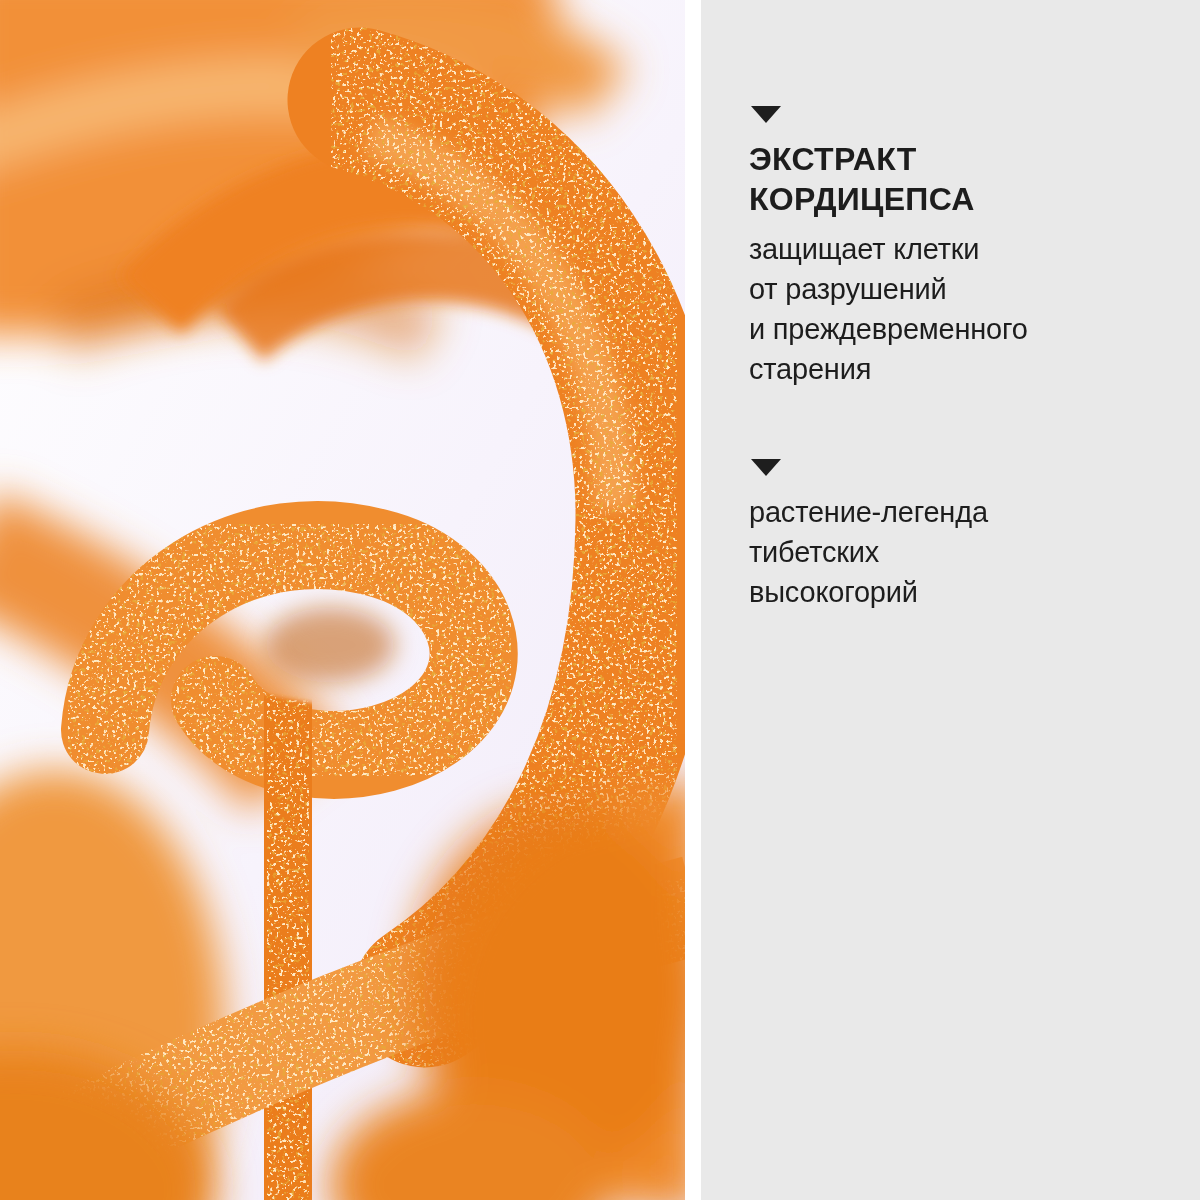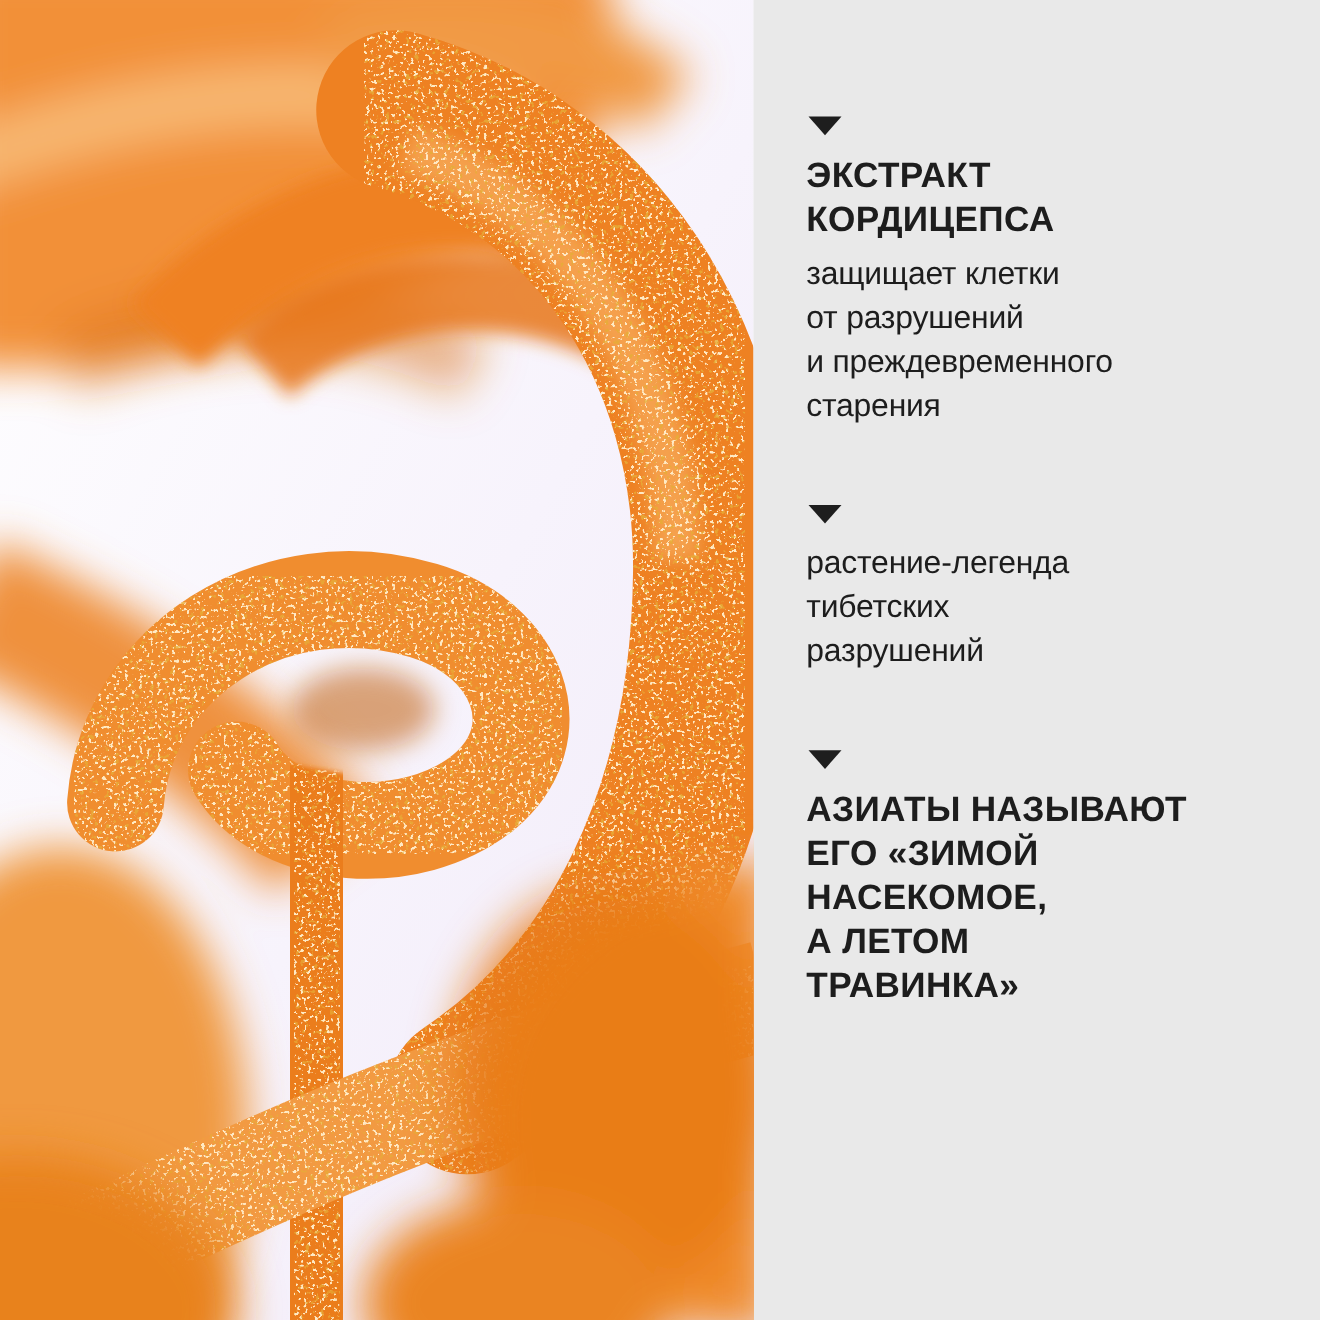--- a/index.html
+++ b/index.html
@@ -2,20 +2,21 @@
 <html lang="ru"><head>
 <meta charset="utf-8">
 <style>
   html,body{margin:0;padding:0;background:#ffffff;}
   .canvas{
     position:relative;
     width:1200px;height:1200px;
     display:flex;
     overflow:hidden;
     font-family:"Liberation Sans","DejaVu Sans",sans-serif;
+    gap:16px;
   }
   .photo{
     width:685px;height:1200px;
     flex:0 0 685px;
     overflow:hidden;
     background:#f6f1fb;
   }
   .photo svg{display:block;width:685px;height:1200px;}
   .panel{
     flex:1 1 auto;
@@ -148,27 +149,18 @@
       <p class="body-text">защищает клетки
 от разрушений
 и преждевременного
 старения</p>
     </section>
 
     <section class="info-block">
       <div class="marker"></div>
       <p class="body-text">растение-легенда
 тибетских
-разрушений</p>
+высокогорий</p>
     </section>
 
-    <section class="info-block">
-      <div class="marker"></div>
-      <h2 class="heading">АЗИАТЫ НАЗЫВАЮТ
-ЕГО «ЗИМОЙ
-НАСЕКОМОЕ,
-А ЛЕТОМ
-ТРАВИНКА»</h2>
-
-    </section>
 
   </aside>
 </div>
 
 </body></html>

